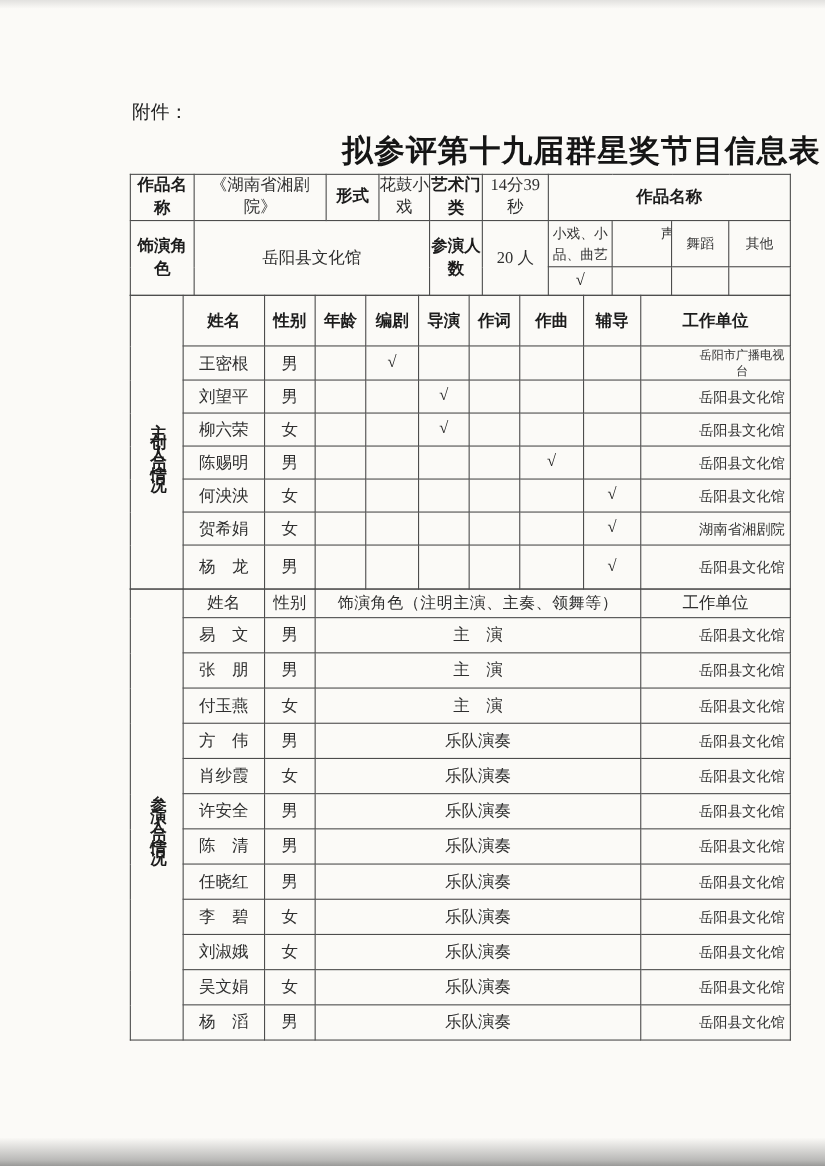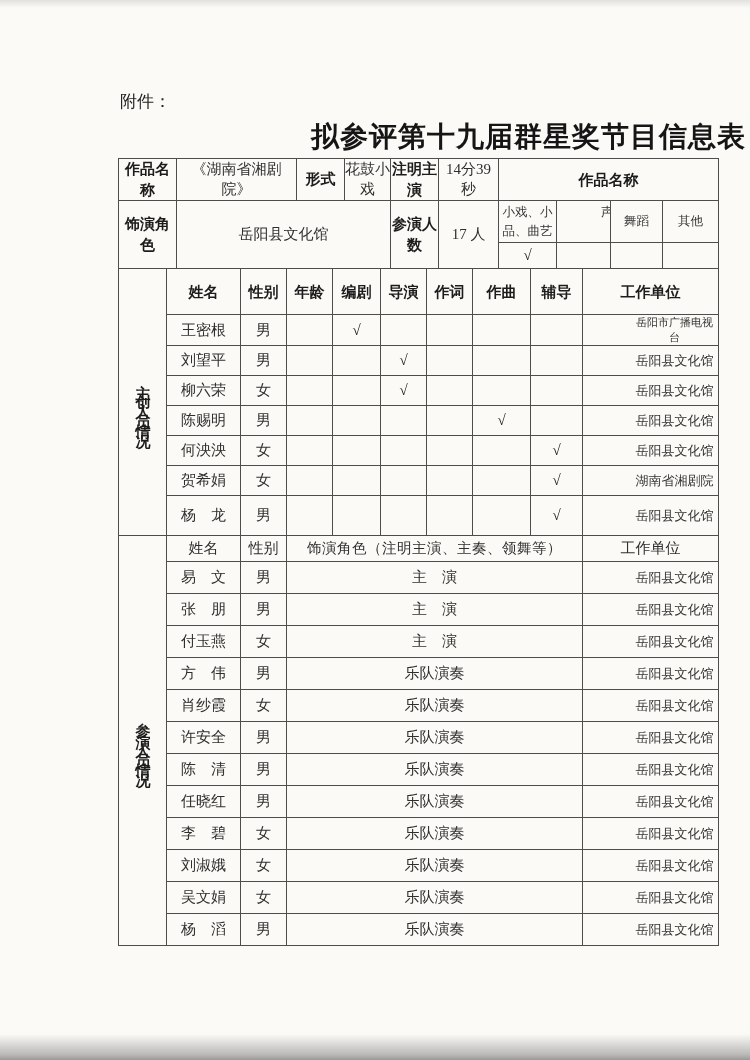--- a/index.html
+++ b/index.html
@@ -58,29 +58,29 @@
         <col style="width:54px">
         <col style="width:52px">
         <col style="width:56px">
     </colgroup>
     <tbody>
         <tr style="height:42px">
       <td class="h lab">作品名称</td>
       <td class="r valcell">《湖南省湘剧院》</td>
       <td class="h lab">形式</td>
       <td class="r valcell">花鼓小戏</td>
-      <td class="h lab">注明主演</td>
+      <td class="h lab">艺术门类</td>
       <td class="r valcell">14分39秒</td>
       <td class="h" colspan="4">作品名称</td>
     </tr>
     <tr style="height:42px">
       <td class="h lab" rowspan="2">饰演角色</td>
       <td class="r" rowspan="2" colspan="3">岳阳县文化馆</td>
       <td class="h lab" rowspan="2">参演人数</td>
-      <td class="r" rowspan="2">17 人</td>
+      <td class="r" rowspan="2">20 人</td>
 
         <td class="r cat"><span class="catline">小戏、小品、曲艺</span></td>
 
         <td class="r cat"><span class="catline w3">声乐器乐</span></td>
 
         <td class="r cat"><span class="catline">舞蹈</span></td>
 
         <td class="r cat"><span class="catline">其他</span></td>
 
     </tr>

